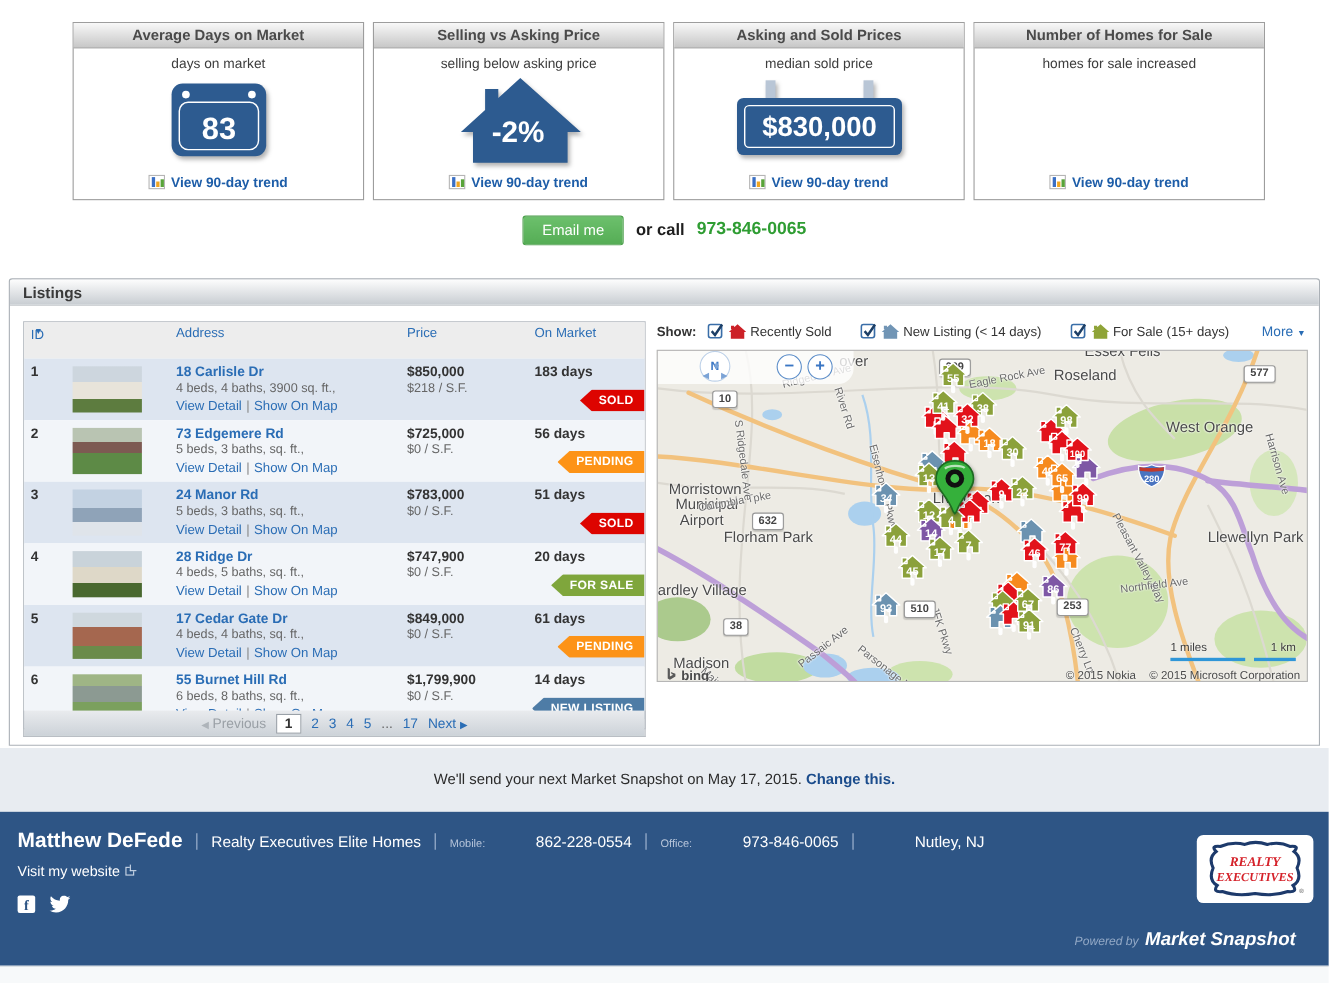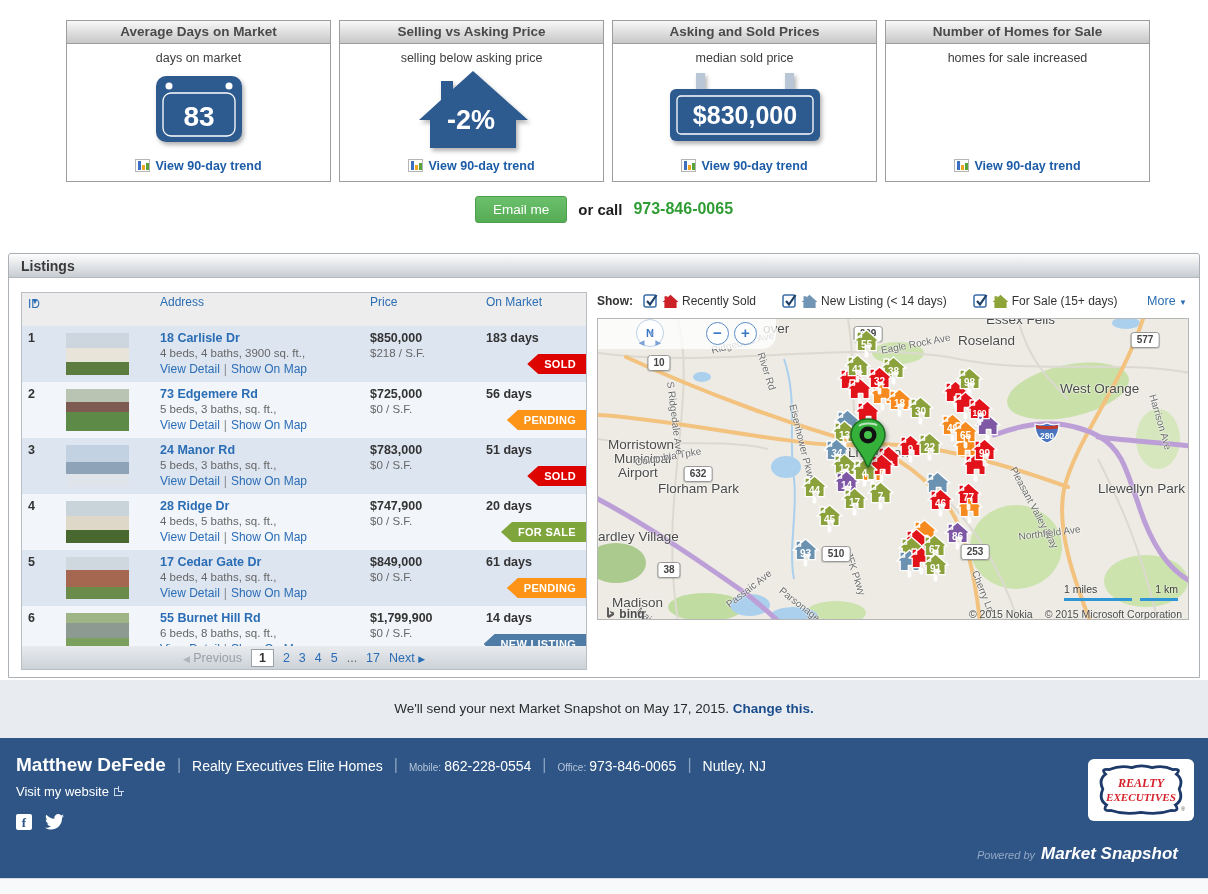--- a/index.html
+++ b/index.html
@@ -136,21 +136,21 @@
   .send-bar { position:absolute; left:0; top:680px; width:1208px; height:58px; background:#e8ecf1;
     text-align:center; font-size:13.5px; color:#2b2b2b; padding-top:21px; }
   .send-bar .change { font-weight:bold; color:#1b4c8c; cursor:pointer; }
 
   .footer { position:absolute; left:0; top:738px; width:1208px; height:140px; background:#2e5585; color:#fff; }
   .f-row1 { position:absolute; left:16px; top:16px; display:flex; align-items:baseline; }
   .f-name { font-size:19px; font-weight:bold; }
   .f-sep { color:#8aa2c2; font-size:16px; margin:0 11px; position:relative; top:-1px; }
   .f-company { font-size:14px; }
   .f-lbl { font-size:10px; color:#b7c5da; margin-right:3px; }
-  .f-val { font-size:14px; }
+  .f-val { font-size:14px;margin-left:43px; }
   .f-website { position:absolute; left:16px; top:46px; font-size:13px; color:#fff; cursor:pointer; }
   .ext-icon { display:inline-block; width:8px; height:8px; border:1px solid #cdd9e8; margin-left:5px;
     position:relative; }
   .ext-icon:after { content:""; position:absolute; right:-3px; top:-3px; width:5px; height:5px;
     background:#2e5585; border-left:1px solid #cdd9e8; border-bottom:1px solid #cdd9e8; }
   .f-social { position:absolute; left:16px; top:76px; display:flex; gap:13px; }
   .fb { width:16px; height:16px; background:#fff; border-radius:2px; color:#2e5585; font-weight:bold;
     font-size:13px; text-align:center; line-height:17px; font-family:"Liberation Serif",serif; cursor:pointer; }
   .tw { cursor:pointer; }
   .logo-box { position:absolute; right:14px; top:21px; width:106px; height:62px; background:#fff;
@@ -626,21 +626,21 @@
           <div class="map-marker" style="left: 324px; top: 234px;"><svg width="27" height="30" viewBox="0 0 27 30">
               <path d="M4,3 h4.6 v5.2 H4 Z M13.5,0.9 L26.1,12.1 h-2.9 v9.6 h-6.3 v-5.4 h-4.6 v5.4 H4.2 v-9.6 H0.9 Z" fill="#8ba13b" stroke="#fff" stroke-width="1.3" stroke-linejoin="round"></path>
               <rect x="11.6" y="21.5" width="3.8" height="7" rx="1.6" fill="#fff" opacity="0.95"></rect>
               <text x="13.5" y="18.5" text-anchor="middle" font-size="10" font-weight="bold" fill="#fff">91</text>
             </svg></div>
           <div class="map-marker" style="left: 233px; top: 101px;"><svg width="27" height="30" viewBox="0 0 27 30">
               <path d="M4,3 h4.6 v5.2 H4 Z M13.5,0.9 L26.1,12.1 h-2.9 v9.6 h-6.3 v-5.4 h-4.6 v5.4 H4.2 v-9.6 H0.9 Z" fill="#8ba13b" stroke="#fff" stroke-width="1.3" stroke-linejoin="round"></path>
               <rect x="11.6" y="21.5" width="3.8" height="7" rx="1.6" fill="#fff" opacity="0.95"></rect>
               <text x="13.5" y="18.5" text-anchor="middle" font-size="10" font-weight="bold" fill="#fff">13</text>
             </svg></div>
-          <div class="map-marker" style="left: 225px; top: 119px; font-style: italic;"><svg width="27" height="30" viewBox="0 0 27 30">
+          <div class="map-marker" style="left: 194px; top: 119px; font-style: italic;"><svg width="27" height="30" viewBox="0 0 27 30">
               <path d="M4,3 h4.6 v5.2 H4 Z M13.5,0.9 L26.1,12.1 h-2.9 v9.6 h-6.3 v-5.4 h-4.6 v5.4 H4.2 v-9.6 H0.9 Z" fill="#6b92b0" stroke="#fff" stroke-width="1.3" stroke-linejoin="round"></path>
               <rect x="11.6" y="21.5" width="3.8" height="7" rx="1.6" fill="#fff" opacity="0.95"></rect>
               <text x="13.5" y="18.5" text-anchor="middle" font-size="10" font-weight="bold" fill="#fff">34</text>
             </svg></div>
           <div class="map-marker" style="left: 233px; top: 134px;"><svg width="27" height="30" viewBox="0 0 27 30">
               <path d="M4,3 h4.6 v5.2 H4 Z M13.5,0.9 L26.1,12.1 h-2.9 v9.6 h-6.3 v-5.4 h-4.6 v5.4 H4.2 v-9.6 H0.9 Z" fill="#8ba13b" stroke="#fff" stroke-width="1.3" stroke-linejoin="round"></path>
               <rect x="11.6" y="21.5" width="3.8" height="7" rx="1.6" fill="#fff" opacity="0.95"></rect>
               <text x="13.5" y="18.5" text-anchor="middle" font-size="10" font-weight="bold" fill="#fff">12</text>
             </svg></div>
           <div class="map-marker" style="left: 235px; top: 151px;"><svg width="27" height="30" viewBox="0 0 27 30">

